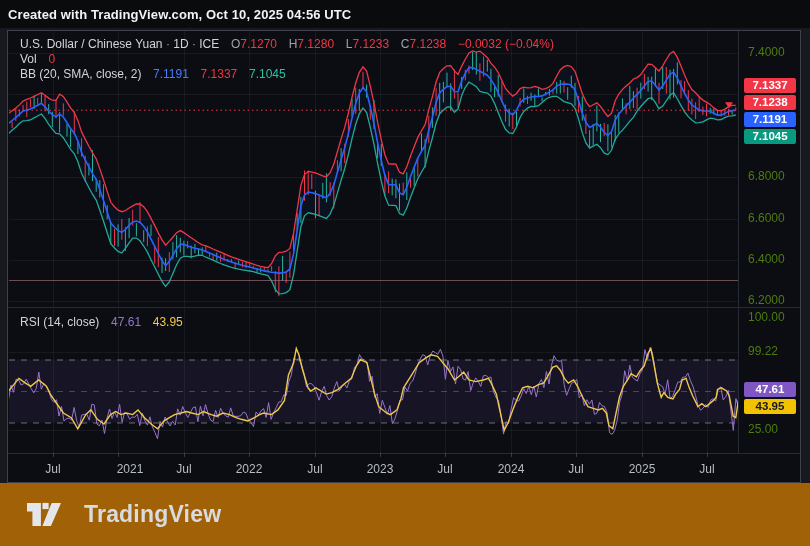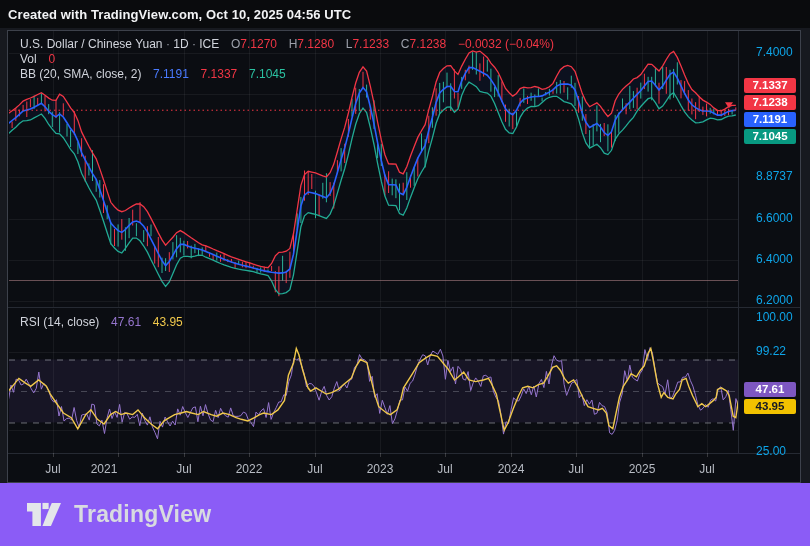--- a/index.html
+++ b/index.html
@@ -9,33 +9,33 @@
   #topbar span{margin-left:8px;color:#f2f3f5;font-size:13px;font-weight:700;letter-spacing:.1px;}
   #frame{position:absolute;left:7px;top:30px;width:794px;height:453px;background:#0b0d12;
     border:1px solid #3d414b;box-sizing:border-box;}
   #price-svg{position:absolute;left:1px;top:0;}
   #rsi-svg{position:absolute;left:1px;top:278px;}
   .sep-v{position:absolute;left:730px;top:0;width:1px;height:422px;background:#262a33;}
   .sep-h{position:absolute;left:0;width:792px;height:1px;background:#262a33;}
   #price-axis{position:absolute;left:730px;top:0;width:62px;height:276px;}
   #rsi-axis{position:absolute;left:730px;top:278px;width:62px;height:144px;}
   #time-axis{position:absolute;left:0;top:422px;width:792px;height:29px;}
-  .axis-label{position:absolute;left:18px;font-size:12px;color:#0ea5e9;white-space:nowrap;}
+  .axis-label{position:absolute;left:10px;font-size:12px;color:#4d7c0f;white-space:nowrap;}
   .time-label{position:absolute;top:9px;transform:translateX(-50%);font-size:12px;font-weight:400;color:#b8bcc4;}
   .time-tick{position:absolute;top:0;width:1px;height:4px;background:rgba(255,255,255,.18);}
   .badge{position:absolute;left:6px;width:52px;height:15px;border-radius:2px;
     font-size:11.5px;font-weight:700;color:#fff;text-align:center;line-height:15px;}
   .legend{position:absolute;left:12px;font-size:12px;color:#d1d4dc;white-space:nowrap;}
   .legend .row{height:14px;line-height:14px;margin-bottom:1px;}
   .sp{display:inline-block;width:5px;}
   .t-dim{color:#9da1ab;}
   .c-red{color:#f23645;} .c-blue{color:#4a7bff;} .c-teal{color:#2bc2a2;}
   .c-purple{color:#9575cd;} .c-yellow{color:#f0c84b;}
-  #footer{position:absolute;left:0;top:483px;width:810px;height:63px;background:#8b5cf6;
-    display:flex;align-items:center;}
+  #footer{position:absolute;left:0;top:483px;width:810px;height:63px;background:#a16207;
+    display:flex;align-items:center;gap:10px;}
   #footer svg{margin-left:27px;}
   #footer .brand{margin-left:13px;color:#d8dbe0;font-size:23px;font-weight:700;letter-spacing:.2px;}
 </style>
 </head>
 <body>
 
 <div id="topbar">
   <span>Created with TradingView.com, Oct 10, 2025 04:56 UTC</span>
 </div>
 
@@ -90,41 +90,41 @@
       <polyline points="-0.5,90.5 2.0,76.1 4.5,83.3 7.1,70.2 9.6,71.0 12.1,76.0 14.6,74.9 17.2,70.2 19.7,74.6 22.2,79.7 24.7,83.9 27.3,79.3 29.8,63.0 32.3,80.2 34.8,74.3 37.4,77.5 39.9,81.7 42.4,90.3 44.9,93.2 47.5,90.8 50.0,107.0 52.5,97.5 55.0,112.0 57.6,109.6 60.1,109.1 62.6,110.9 65.1,98.5 67.7,111.7 70.2,118.2 72.7,106.0 75.2,105.4 77.8,105.1 80.3,111.1 82.8,95.1 85.3,95.9 87.9,115.0 90.4,116.9 92.9,111.1 95.5,124.5 98.0,109.3 100.5,100.0 103.0,109.5 105.6,102.8 108.1,108.4 110.6,95.4 113.1,113.1 115.7,103.4 118.2,105.0 120.7,110.2 123.2,108.0 125.8,108.3 128.3,105.3 130.8,116.7 133.3,104.1 135.9,111.7 138.4,116.1 140.9,107.8 143.4,117.9 146.0,123.5 148.5,129.8 151.0,112.3 153.5,118.1 156.1,108.0 158.6,112.9 161.1,117.0 163.6,112.2 166.2,116.0 168.7,99.9 171.2,106.2 173.7,97.5 176.3,103.6 178.8,108.5 181.3,103.7 183.8,98.8 186.4,97.9 188.9,112.7 191.4,97.2 194.0,106.8 196.5,95.6 199.0,104.5 201.5,111.0 204.1,112.6 206.6,101.3 209.1,108.6 211.6,99.3 214.2,104.5 216.7,106.8 219.2,108.2 221.7,98.9 224.3,106.9 226.8,107.4 229.3,107.3 231.8,106.7 234.4,103.1 236.9,104.3 239.4,110.8 241.9,113.4 244.5,117.6 247.0,103.1 249.5,105.7 252.0,101.9 254.6,99.6 257.1,108.5 259.6,93.6 262.1,110.4 264.7,103.5 267.2,98.6 269.7,93.1 272.2,92.7 274.8,85.8 277.3,86.5 279.8,72.6 282.4,65.8 284.9,48.9 287.4,50.9 289.9,49.6 292.5,56.5 295.0,64.1 297.5,77.8 300.0,74.6 302.6,74.7 305.1,77.5 307.6,83.9 310.1,91.2 312.7,82.4 315.2,77.4 317.7,86.7 320.2,91.0 322.8,87.7 325.3,79.0 327.8,72.6 330.3,82.0 332.9,77.8 335.4,74.9 337.9,79.0 340.4,71.7 343.0,69.7 345.5,58.3 348.0,56.1 350.5,45.6 353.1,50.0 355.6,50.9 358.1,53.3 360.6,72.4 363.2,67.3 365.7,88.3 368.2,84.7 370.7,104.4 373.3,91.3 375.8,98.2 378.3,105.3 380.9,96.6 383.4,114.6 385.9,109.9 388.4,101.4 391.0,91.0 393.5,90.9 396.0,78.0 398.5,82.2 401.1,74.3 403.6,72.0 406.1,65.1 408.6,56.0 411.2,50.2 413.7,45.7 416.2,46.8 418.7,56.0 421.3,46.4 423.8,42.1 426.3,43.6 428.8,45.3 431.4,40.2 433.9,47.0 436.4,70.3 438.9,51.4 441.5,62.6 444.0,57.9 446.5,75.0 449.0,57.3 451.6,60.5 454.1,70.1 456.6,71.1 459.1,62.6 461.7,81.6 464.2,73.9 466.7,68.9 469.2,72.2 471.8,77.5 474.3,66.8 476.8,66.3 479.4,68.6 481.9,68.0 484.4,82.4 486.9,88.2 489.5,91.8 492.0,105.5 494.5,125.1 497.0,112.7 499.6,114.6 502.1,100.3 504.6,88.7 507.1,91.6 509.7,92.0 512.2,86.9 514.7,79.8 517.2,84.6 519.8,77.5 522.3,85.8 524.8,77.0 527.3,88.0 529.9,74.7 532.4,70.5 534.9,78.6 537.4,62.4 540.0,75.0 542.5,56.3 545.0,46.7 547.5,51.2 550.1,52.2 552.6,51.8 555.1,75.3 557.6,86.4 560.2,79.6 562.7,74.0 565.2,72.9 567.8,70.5 570.3,88.8 572.8,85.1 575.3,96.6 577.9,90.7 580.4,95.2 582.9,91.0 585.4,105.3 588.0,104.1 590.5,93.4 593.0,96.7 595.5,97.5 598.1,103.7 600.6,123.8 603.1,125.4 605.6,121.4 608.2,111.3 610.7,93.1 613.2,85.0 615.7,61.7 618.3,72.1 620.8,56.2 623.3,68.1 625.8,70.3 628.4,72.0 630.9,64.8 633.4,61.0 635.9,40.6 638.5,50.6 641.0,38.6 643.5,44.2 646.0,60.4 648.6,73.9 651.1,76.0 653.6,77.6 656.1,85.2 658.7,70.8 661.2,90.1 663.7,87.1 666.3,80.3 668.8,73.1 671.3,72.9 673.8,68.2 676.4,68.1 678.9,64.1 681.4,71.6 683.9,77.1 686.5,86.3 689.0,96.2 691.5,101.2 694.0,99.3 696.6,95.5 699.1,98.3 701.6,91.2 704.1,89.7 706.7,92.0 709.2,80.0 711.7,77.8 714.2,90.9 716.8,87.7 719.3,81.3 721.8,100.8 724.3,121.3 726.9,89.6 729.4,97.9" stroke="#9575cd" stroke-width="1" fill="none"></polyline>
       <polyline points="-0.5,82.0 6.0,74.1 9.9,69.4 16.5,74.1 21.7,77.3 29.6,71.0 37.4,77.3 41.3,85.1 46.6,93.0 54.4,104.0 62.3,108.7 68.8,119.8 76.7,105.6 81.9,100.9 88.4,110.3 95.0,115.0 101.5,105.6 106.7,102.5 112.0,105.6 117.2,104.0 123.7,105.6 129.0,100.9 135.5,108.7 142.1,115.0 148.6,119.8 155.1,111.9 160.4,108.7 165.6,105.6 172.1,104.0 177.4,102.5 182.6,104.0 189.2,105.6 194.4,102.5 202.2,105.6 207.5,107.2 214.0,104.0 220.5,105.6 227.1,108.7 232.3,110.3 238.9,111.9 245.4,108.7 250.6,105.6 254.6,104.0 262.4,105.6 268.9,100.9 275.5,91.4 279.4,66.3 284.6,53.7 287.3,39.5 289.9,45.8 293.8,61.5 299.0,78.8 301.6,82.0 306.9,78.8 312.1,82.0 317.3,85.1 322.6,83.6 329.1,80.4 334.3,75.7 342.2,69.4 347.4,56.8 351.4,50.5 357.9,53.7 361.8,69.4 365.7,85.1 369.7,97.7 377.5,104.0 381.4,105.6 388.0,100.9 391.9,89.9 394.5,78.8 402.4,66.3 410.2,53.7 416.8,48.9 422.0,45.8 428.5,47.4 439.0,60.0 445.5,71.0 449.5,67.8 454.7,63.1 459.9,71.0 466.5,72.6 474.3,71.0 479.5,69.4 482.2,74.1 487.4,85.1 490.0,97.7 495.2,121.3 499.2,113.5 504.4,99.3 509.6,86.7 513.6,78.8 518.8,77.3 524.0,78.8 529.3,75.7 534.5,74.1 538.4,67.8 543.6,58.4 547.6,56.8 551.5,61.5 555.4,69.4 559.3,74.1 564.6,71.0 568.5,77.3 573.7,88.3 579.0,97.7 584.2,99.3 589.4,100.9 593.4,99.3 597.3,104.0 599.9,116.6 603.8,119.8 606.4,107.2 610.4,88.3 614.3,77.3 619.5,69.4 622.1,64.7 627.4,67.8 631.3,61.5 635.2,56.8 639.1,44.2 641.8,39.5 644.4,52.1 648.3,74.1 652.2,88.3 654.8,83.6 658.8,88.3 664.0,89.9 666.6,85.1 670.5,80.4 673.1,71.0 677.1,69.4 679.7,77.3 683.6,86.7 687.5,94.6 688.8,97.7 692.8,94.6 696.7,97.7 700.6,94.6 704.5,91.4 707.2,88.3 708.5,80.4 712.4,78.8 717.6,82.0 720.2,86.7 724.2,107.2 726.8,108.7 729.4,91.4" stroke="#f0c84b" stroke-width="1.4" fill="none"></polyline>
     </svg>
 
   <div class="sep-v"></div>
   <div class="sep-h" style="top:276px;"></div>
   <div class="sep-h" style="top:422px;"></div>
 
   <div id="price-axis">
       <div class="axis-label" style="top:14px;">7.4000</div>
-      <div class="axis-label" style="top:138px;">8.8737</div>
+      <div class="axis-label" style="top:138px;">6.8000</div>
       <div class="axis-label" style="top:180px;">6.6000</div>
       <div class="axis-label" style="top:221px;">6.4000</div>
       <div class="axis-label" style="top:262px;">6.2000</div>
       <div class="badge" style="top:47px;background:#f23645;color:#ffffff;">7.1337</div>
       <div class="badge" style="top:64px;background:#f23645;color:#ffffff;">7.1238</div>
       <div class="badge" style="top:81px;background:#2962ff;color:#ffffff;">7.1191</div>
       <div class="badge" style="top:98px;background:#089981;color:#ffffff;">7.1045</div>
     </div>
   <div id="rsi-axis">
       <div class="axis-label" style="top:1px;">100.00</div>
       <div class="axis-label" style="top:35px;">99.22</div>
-      <div class="axis-label" style="top:113px;margin-top:22px;">25.00</div>
+      <div class="axis-label" style="top:113px;">25.00</div>
       <div class="badge" style="top:73px;background:#7e57c2;color:#ffffff;">47.61</div>
       <div class="badge" style="top:90px;background:#f2c200;color:#131722;">43.95</div>
     </div>
   <div id="time-axis">
       <div class="time-tick" style="left:45px;"></div>
       <div class="time-label" style="left:45px;">Jul</div>
       <div class="time-tick" style="left:110px;"></div>
-      <div class="time-label" style="left:96px;text-align:right;">2021</div>
+      <div class="time-label" style="left:122px;text-align:right;">2021</div>
       <div class="time-tick" style="left:176px;"></div>
       <div class="time-label" style="left:176px;">Jul</div>
       <div class="time-tick" style="left:241px;"></div>
       <div class="time-label" style="left:241px;">2022</div>
       <div class="time-tick" style="left:307px;"></div>
       <div class="time-label" style="left:307px;">Jul</div>
       <div class="time-tick" style="left:372px;"></div>
       <div class="time-label" style="left:372px;">2023</div>
       <div class="time-tick" style="left:437px;"></div>
       <div class="time-label" style="left:437px;">Jul</div>

